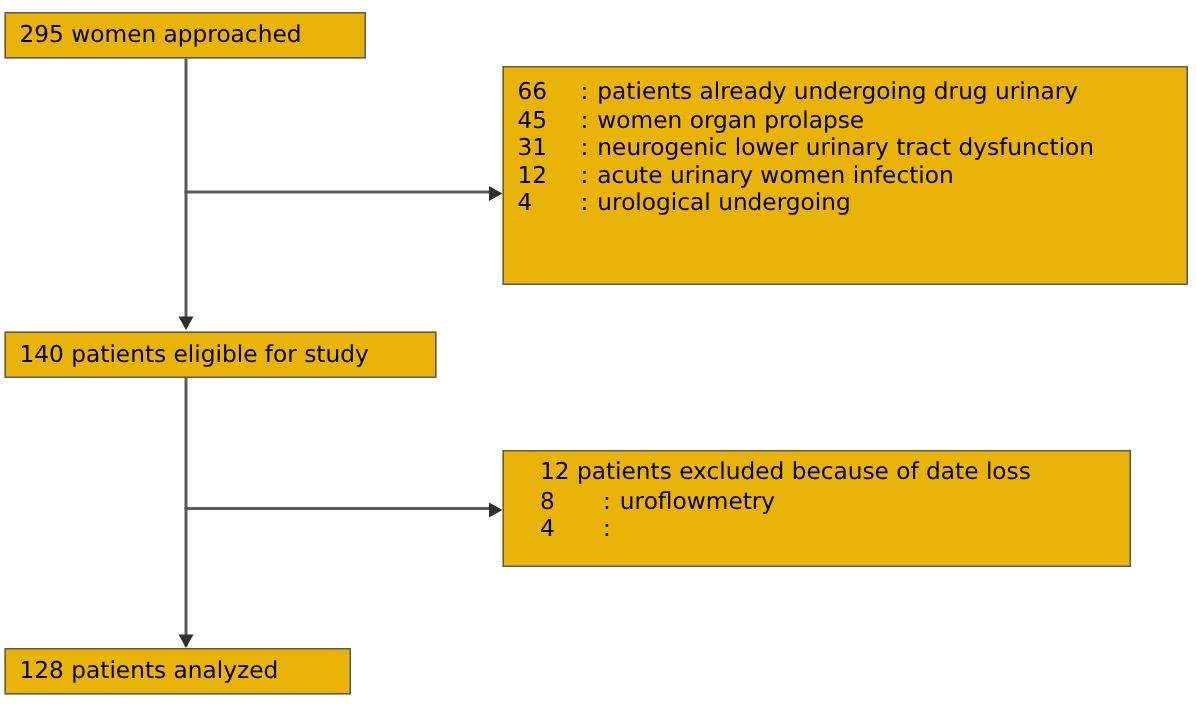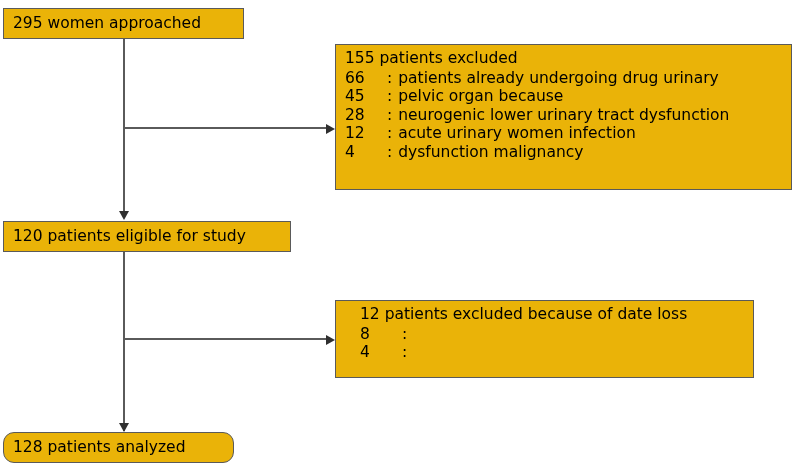--- a/index.html
+++ b/index.html
@@ -94,74 +94,74 @@
     <span>295 women approached</span>
   </div>
 
   <div class="vline" style="left:123px; top:39px; height:173px;"></div>
   <div class="arrow-down" style="left:119px; top:211px;"></div>
 
   <div class="hline" style="left:123px; top:127px; width:203px;"></div>
   <div class="arrow-right" style="left:326px; top:124px;"></div>
 
   <div class="node node-list" style="left:335px; top:44px; width:457px; height:146px;">
-    <div class="list-head">155 patients excluded</div>
 
     <div class="list-row">
       <span class="list-num">66</span>
       <span class="list-colon">:</span>
       <span class="list-text">patients already undergoing drug urinary</span>
     </div>
 
     <div class="list-row">
       <span class="list-num">45</span>
       <span class="list-colon">:</span>
-      <span class="list-text">pelvic organ because</span>
+      <span class="list-text">women organ prolapse</span>
     </div>
 
     <div class="list-row">
-      <span class="list-num">28</span>
+      <span class="list-num">31</span>
       <span class="list-colon">:</span>
       <span class="list-text">neurogenic lower urinary tract dysfunction</span>
     </div>
 
     <div class="list-row">
       <span class="list-num">12</span>
       <span class="list-colon">:</span>
       <span class="list-text">acute urinary women infection</span>
     </div>
 
     <div class="list-row">
       <span class="list-num">4</span>
       <span class="list-colon">:</span>
-      <span class="list-text">dysfunction malignancy</span>
+      <span class="list-text">urological undergoing</span>
     </div>
   </div>
 
   <div class="node node-single" style="left:3px; top:221px; width:288px; height:31px;">
-    <span>120 patients eligible for study</span>
+    <span>140 patients eligible for study</span>
   </div>
 
   <div class="vline" style="left:123px; top:252px; height:179px;"></div>
   <div class="arrow-down" style="left:119px; top:423px;"></div>
 
   <div class="hline" style="left:123px; top:338px; width:203px;"></div>
   <div class="arrow-right" style="left:326px; top:335px;"></div>
 
   <div class="node node-list" style="left:335px; top:300px; width:419px; height:78px;padding-left:24px;">
     <div class="list-head">12 patients excluded because of date loss</div>
 
     <div class="list-row">
       <span class="list-num">8</span>
       <span class="list-colon">:</span>
+      <span class="list-text">uroflowmetry</span>
     </div>
 
     <div class="list-row">
       <span class="list-num">4</span>
       <span class="list-colon">:</span>
     </div>
   </div>
 
-  <div class="node node-single" style="left:3px; top:432px; width:231px; height:31px;border-radius:11px;">
+  <div class="node node-single" style="left:3px; top:432px; width:231px; height:31px;">
     <span>128 patients analyzed</span>
   </div>
 
 </div>
 
 </body></html>

